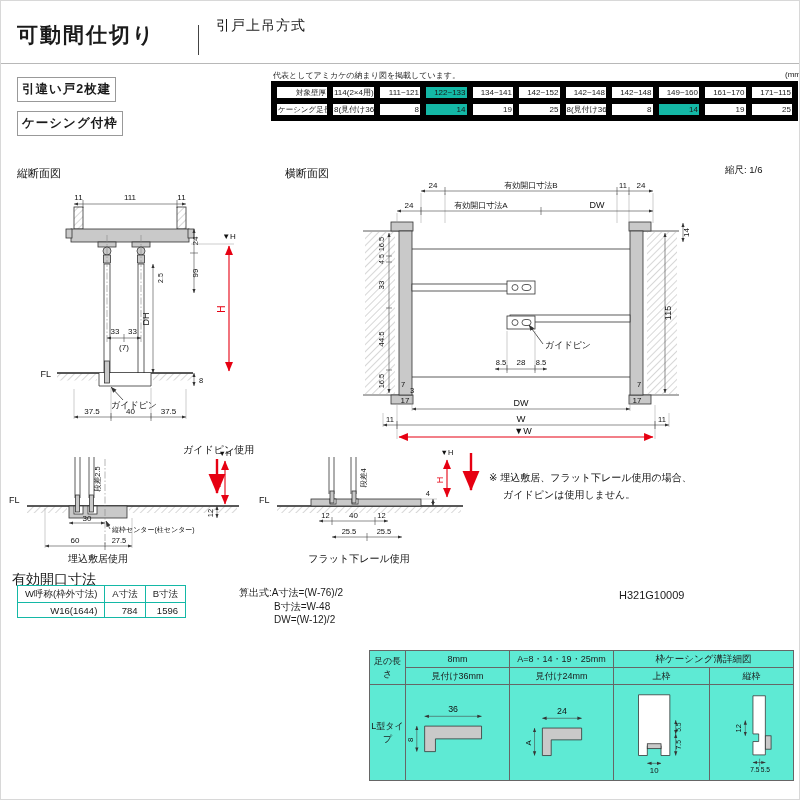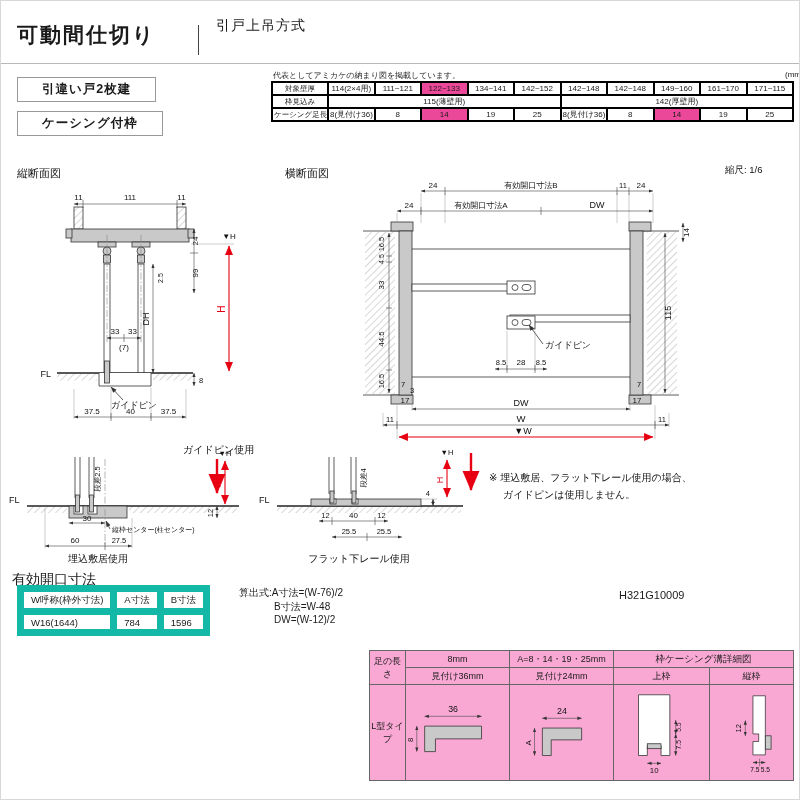--- a/index.html
+++ b/index.html
@@ -3,41 +3,41 @@
 <meta charset="utf-8">
 <style>
 *{margin:0;padding:0;box-sizing:border-box}
 html,body{width:800px;height:800px}
 body{position:relative;font-family:"Liberation Sans","DejaVu Sans",sans-serif;background:#fff;color:#1a1a1a;overflow:hidden;border:1px solid #d8d8d8}
 .abs{position:absolute}
 #title{left:16px;top:20px;font-size:21px;font-weight:bold;letter-spacing:2px}
 #vline{left:197px;top:24px;width:1px;height:30px;background:#444}
 #subtitle{left:215px;top:16px;font-size:14px;letter-spacing:1px}
 #hrule{left:0;top:62px;width:800px;height:1px;background:#b8b8b8}
-.tag{border:1px solid #999;font-size:12.5px;font-weight:bold;padding:3px 24px;letter-spacing:1px;background:#fff}
+.tag{border:1px solid #999;font-size:12.5px;font-weight:bold;padding:3px 4px;letter-spacing:1px;background:#fff}
 #tag-door{left:16px;top:76px}
 #tag-frame{left:16px;top:110px}
 #spec-note{left:272px;top:69px;font-size:8px;color:#222}
 #spec-unit{left:784px;top:69px;font-size:8px}
 table.spec{position:absolute;left:270px;top:80px;width:521px;table-layout:fixed;border-collapse:collapse;font-size:8px}
-.spec td{border:2px solid #000000;text-align:center;height:13px;padding:0 1px;white-space:nowrap;overflow:hidden}
+.spec td{border:6px solid #000000;text-align:right;height:13px;padding:0 1px;white-space:nowrap;overflow:hidden}
 .spec td.lab{font-size:7.5px}
-td.shade{background:#ec4899}
+td.shade{background:#14b8a6}
 svg.main{position:absolute;left:0;top:0}
 text{font-family:"Liberation Sans","DejaVu Sans",sans-serif;fill:#111;font-size:8.5px}
 .t11{font-size:11px}.t10{font-size:10px}.t95{font-size:9.5px}.t9{font-size:9px}.t8{font-size:8px}.t75{font-size:7.5px}.t7{font-size:7px}
 .mid{text-anchor:middle}.end{text-anchor:end}
 .red-t{fill:#e60012}
 #open-title{left:11px;top:570px;font-size:14px}
 table#open-tbl{position:absolute;left:16px;top:584px;border-collapse:collapse;font-size:9.5px}
-#open-tbl td{border:7px solid #14b8a6;text-align:left;padding:1.5px 7px;white-space:nowrap}
+#open-tbl td{border:1px solid #14b8a6;text-align:right;padding:1.5px 7px;white-space:nowrap}
 #formulas{left:238px;top:585px;font-size:10px;line-height:13.5px}
 #formulas .ind{padding-left:35px}
 #doc-code{left:618px;top:588px;font-size:11px}
-table#detail{position:absolute;left:368px;top:649px;border-collapse:collapse;table-layout:fixed;font-size:9px;background:#f9a8d4}
+table#detail{position:absolute;left:368px;top:649px;border-collapse:collapse;table-layout:fixed;font-size:9px;background:#5eead4}
 #detail td{border:1px solid #666;text-align:center;vertical-align:middle;padding:0;overflow:hidden}
 #detail td.bold{font-weight:normal;font-size:9.5px}
 .ln{stroke:#222;stroke-width:1.3;fill:none}
 .th{stroke:#333;stroke-width:0.8;fill:none}
 .dim{stroke:#444;stroke-width:0.6;fill:none}
 .ext{stroke:#999;stroke-width:0.5;fill:none}
 .cl{stroke:#888;stroke-width:0.6;fill:none;stroke-dasharray:7 2 1.5 2}
 .part{fill:#c9c9c9;stroke:#333;stroke-width:0.8}
 .wht{fill:#fff;stroke:#333;stroke-width:0.8}
 .redl{stroke:#e60012;stroke-width:1.1;fill:none}
@@ -359,25 +359,20 @@
     <td>114(2×4用)</td>
     <td>111~121</td>
     <td class="shade">122~133</td>
     <td>134~141</td>
     <td>142~152</td>
     <td>142~148</td>
     <td>142~148</td>
     <td>149~160</td>
     <td>161~170</td>
     <td>171~115</td>
-  </tr>
-  <tr>
-    <td class="lab">枠見込み</td>
-    <td colspan="5">115(薄壁用)</td>
-    <td colspan="5">142(厚壁用)</td>
   </tr>
   <tr>
     <td class="lab">ケーシング足長さ</td>
     <td>8(見付け36)</td>
     <td>8</td>
     <td class="shade">14</td>
     <td>19</td>
     <td>25</td>
     <td>8(見付け36)</td>
     <td>8</td>

